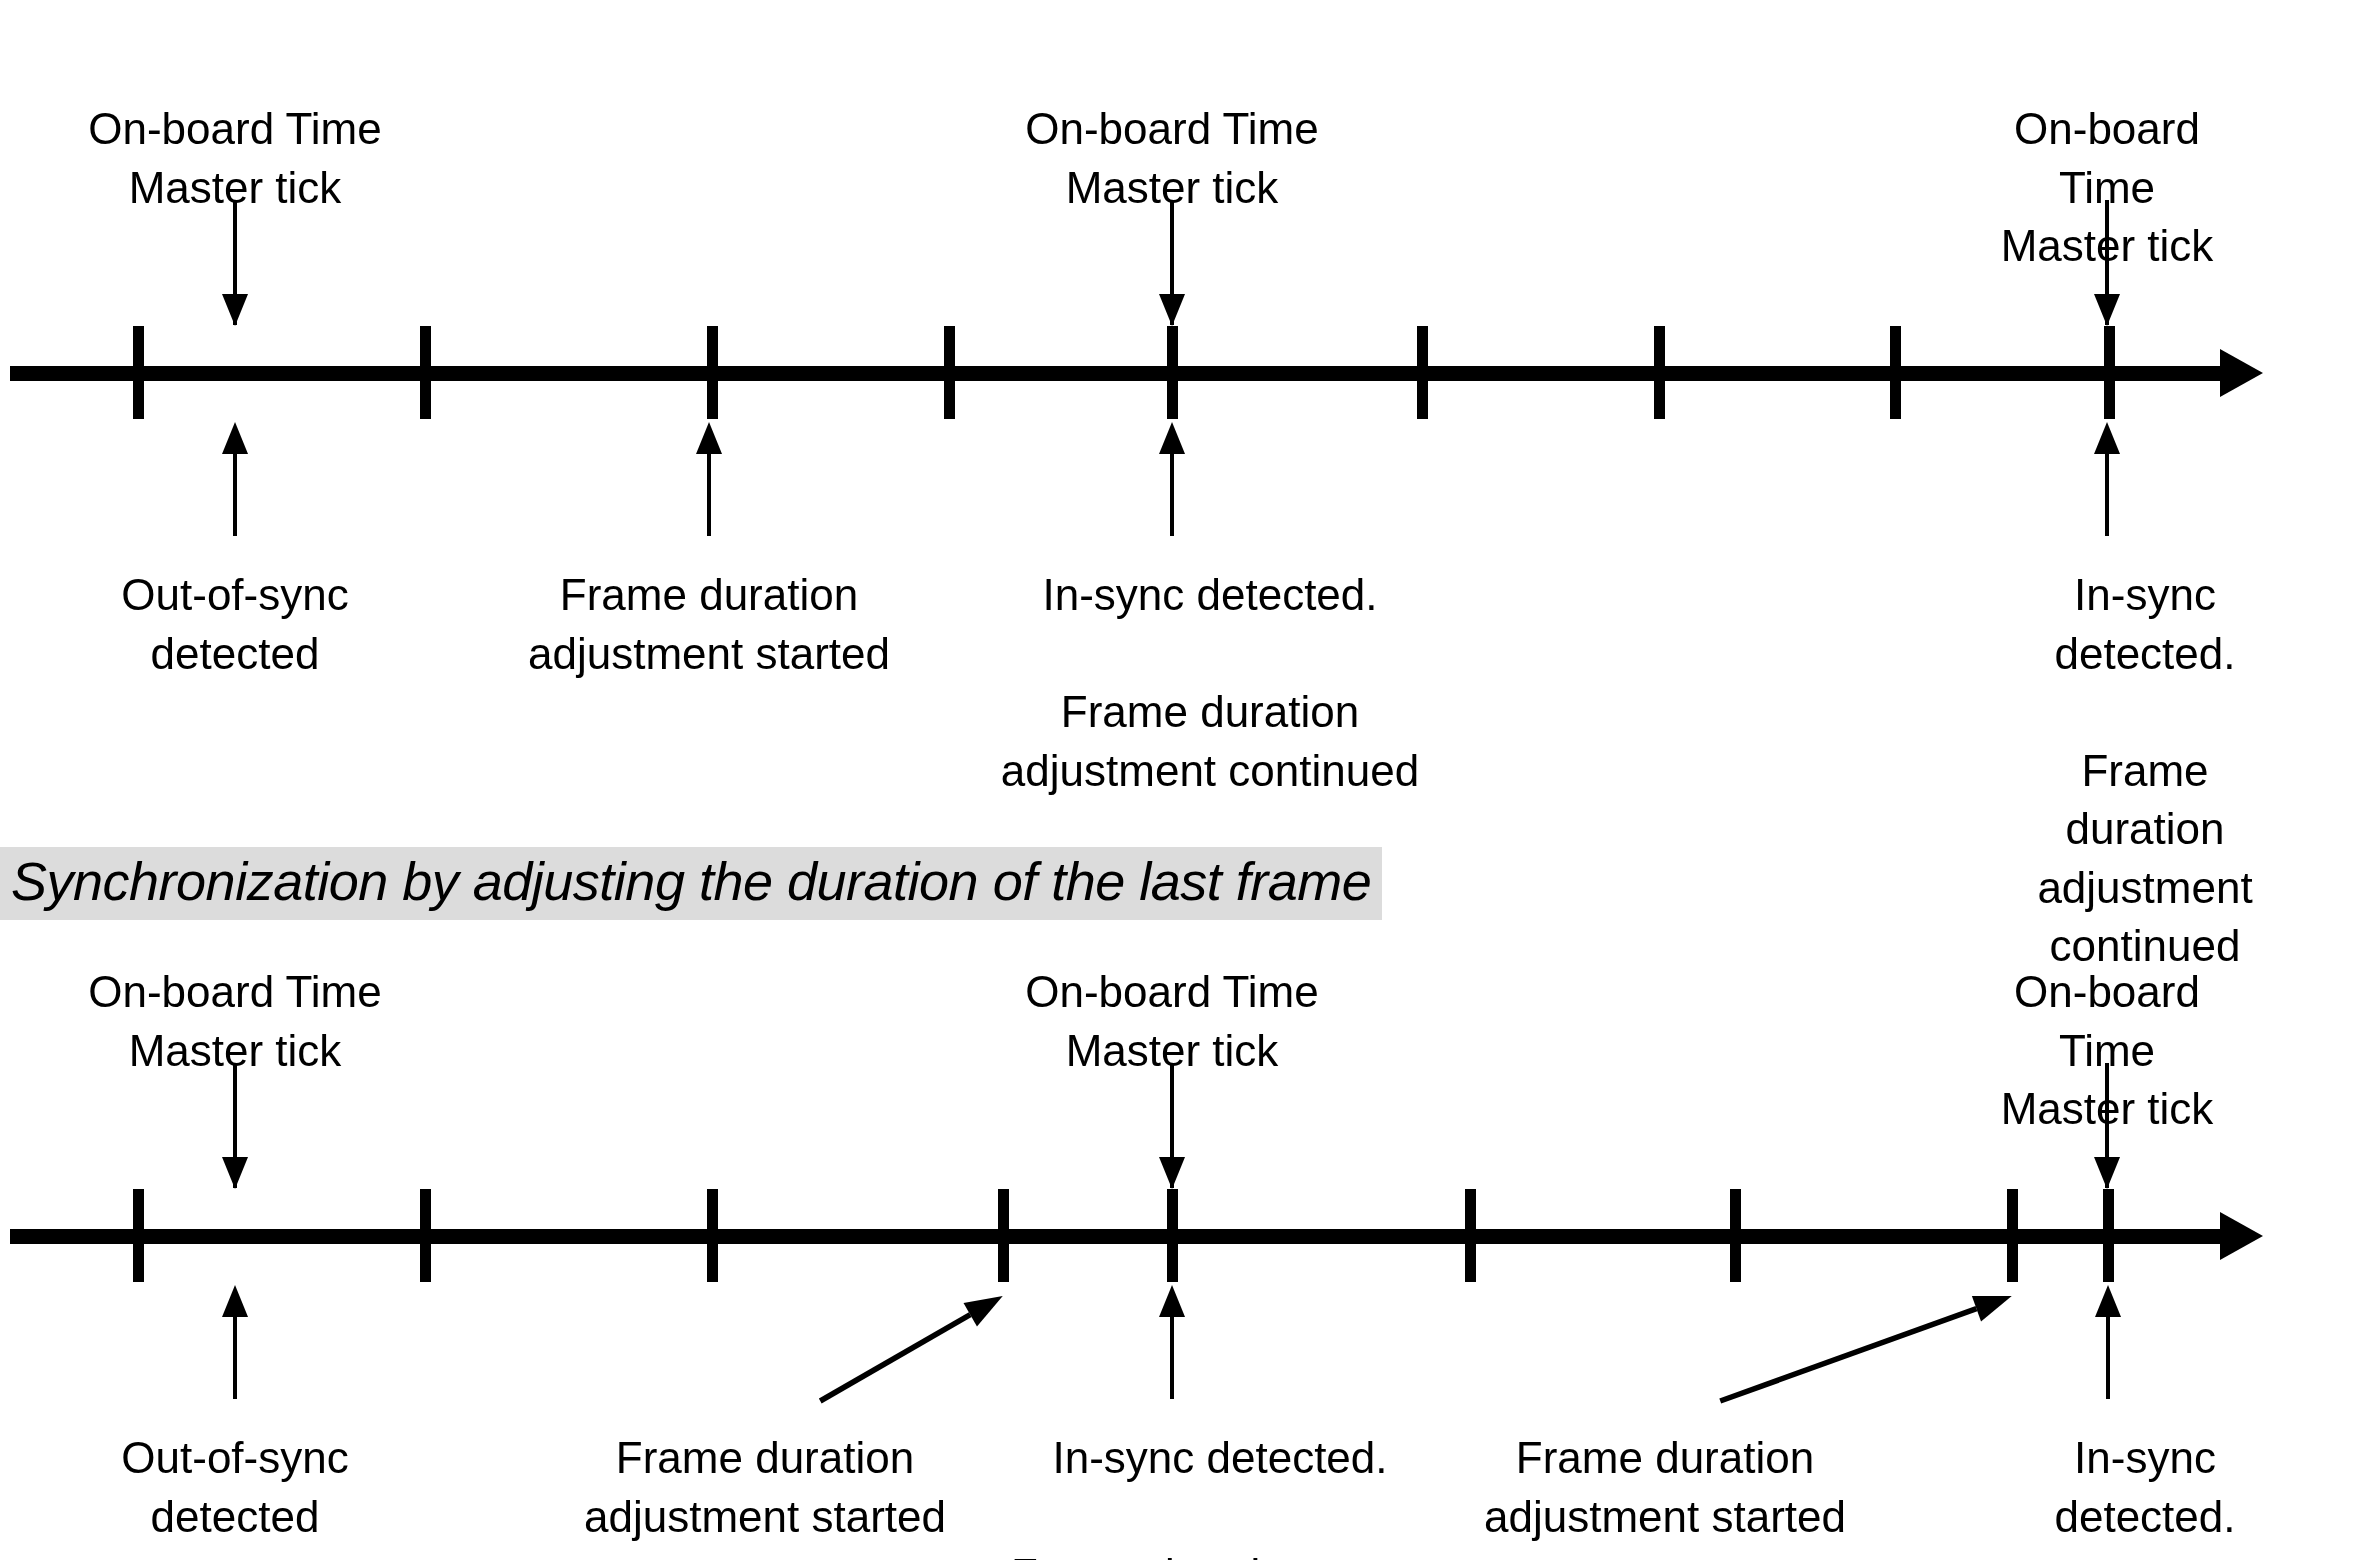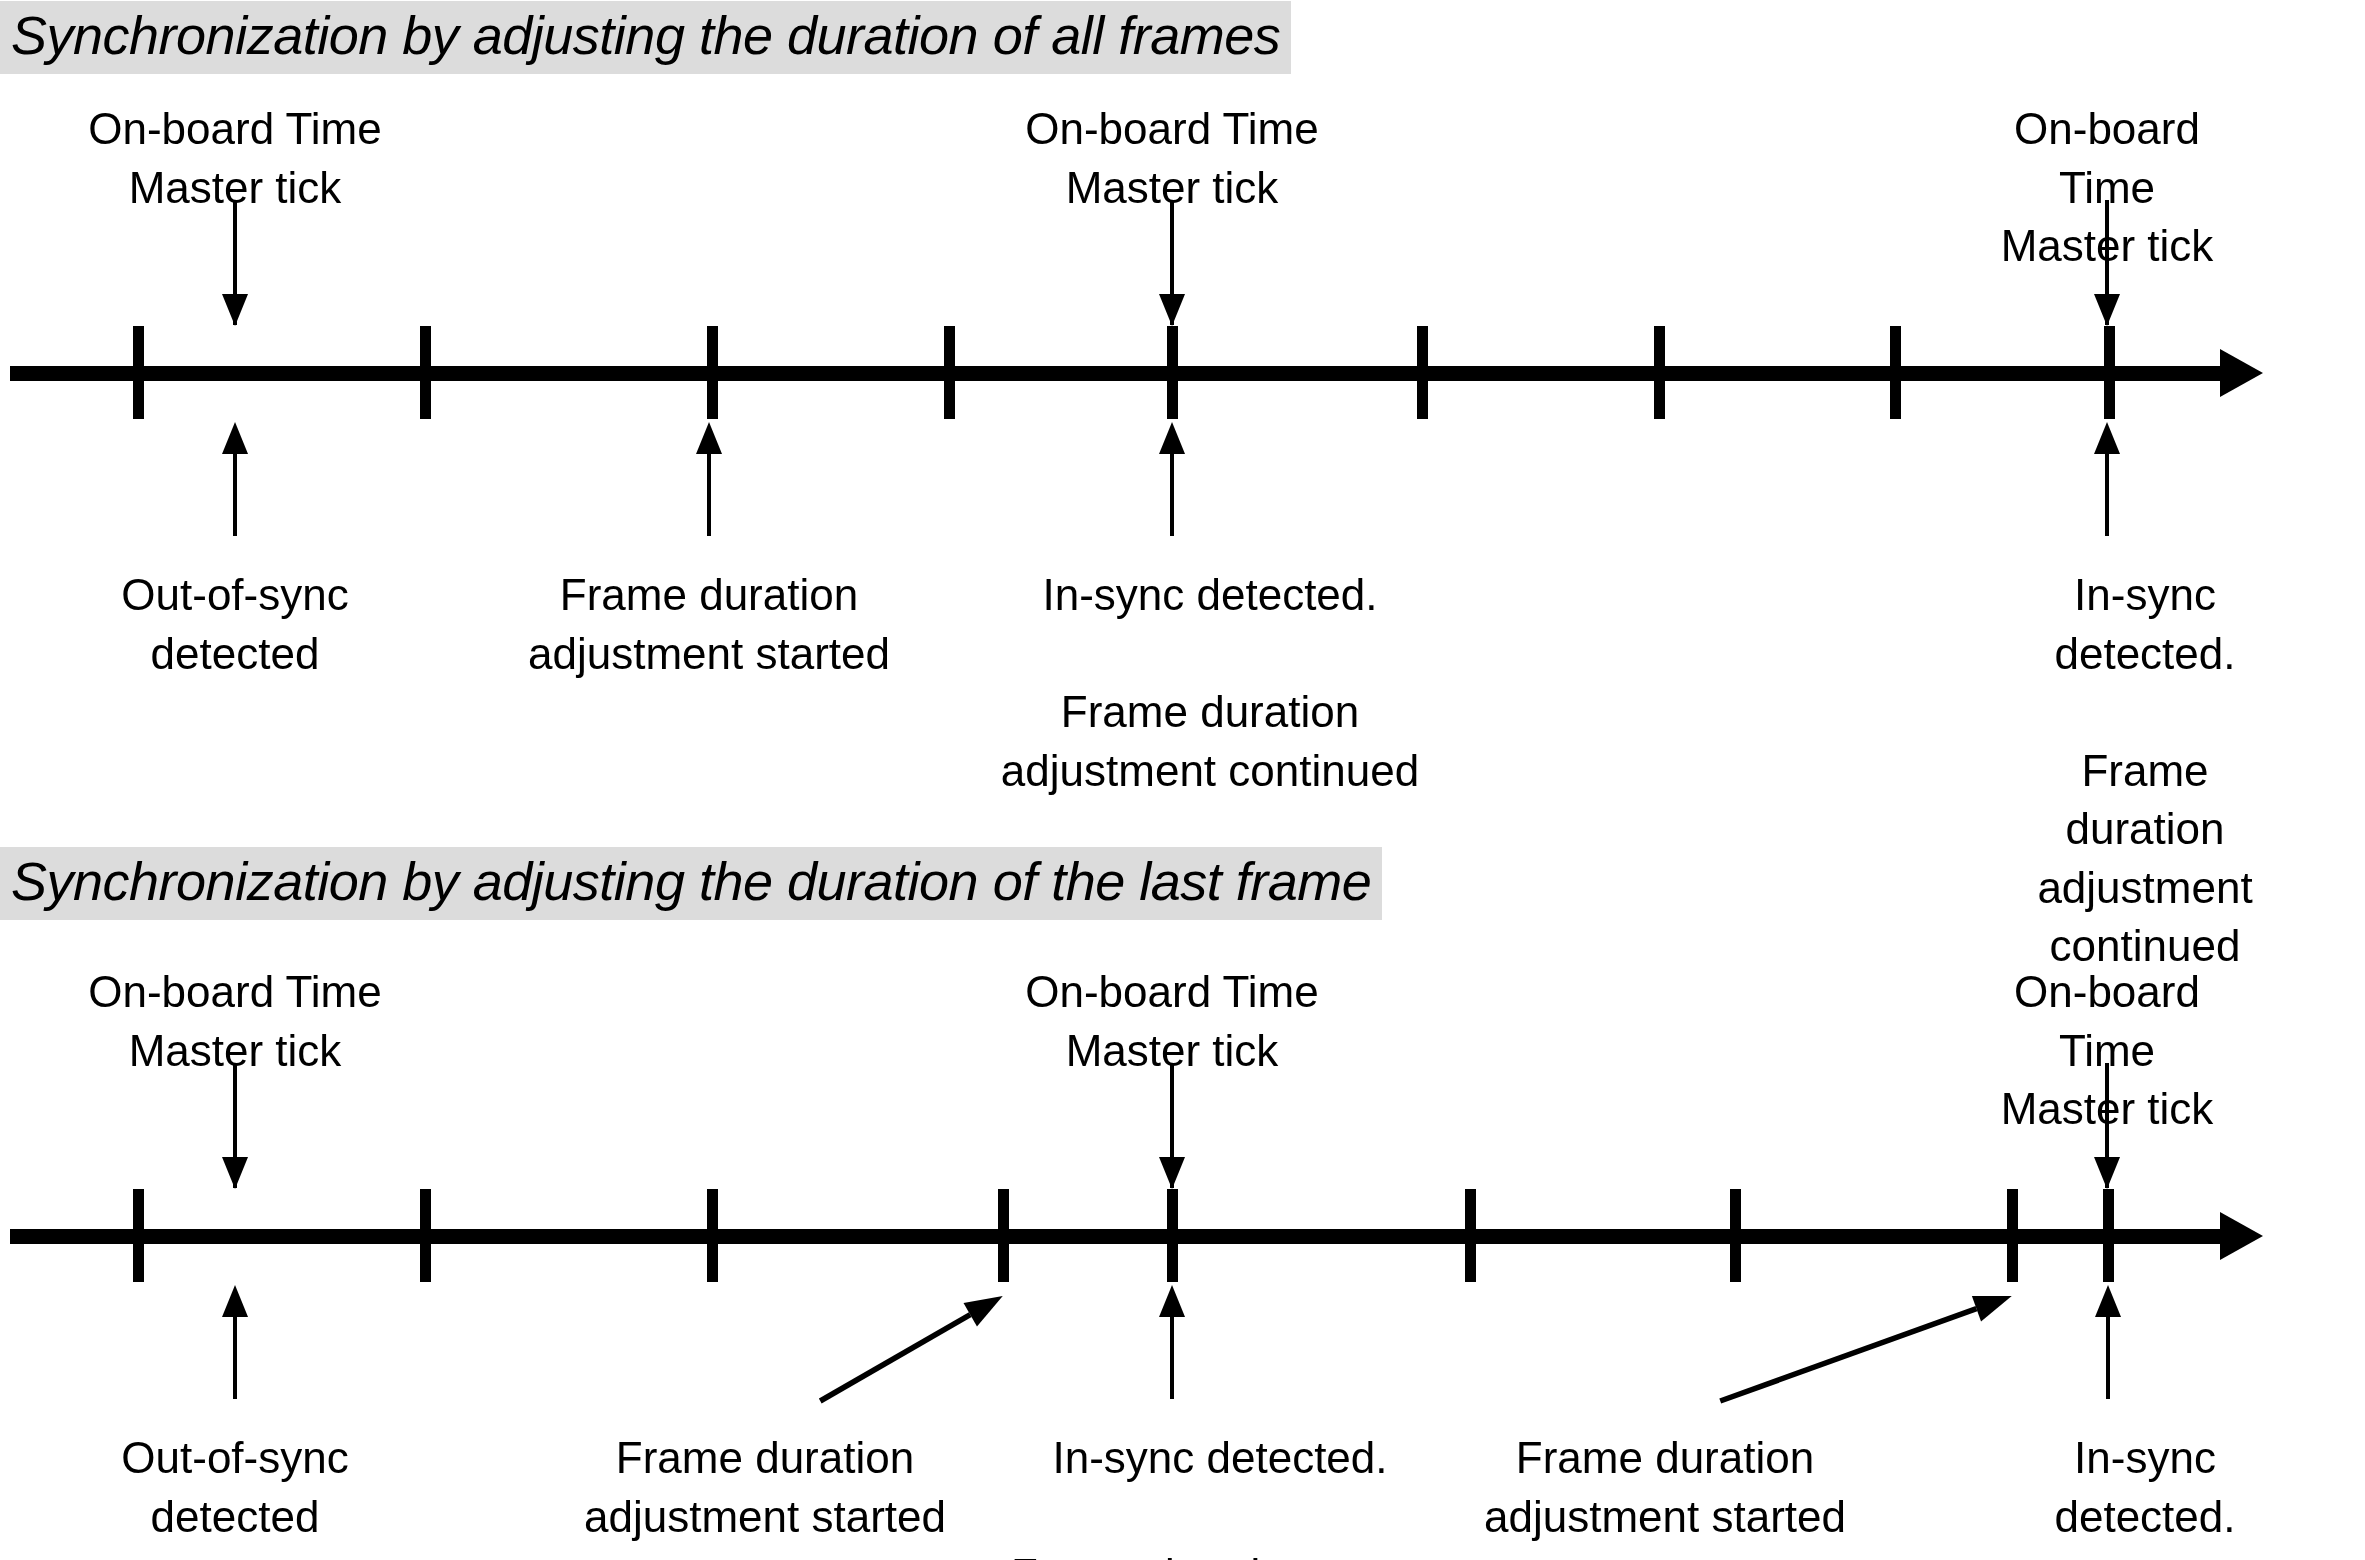--- a/index.html
+++ b/index.html
@@ -91,23 +91,20 @@
     border-right:13px solid transparent;
     border-bottom:32px solid #000;
     margin-left:-13px;
   }
   .diag{position:absolute;overflow:visible;pointer-events:none;}
 </style>
 </head>
 <body>
 
 <div class="section" id="section-1">
-  <div class="title-bar" style="top:1px;">
-    <span class="title-text">Synchronization by adjusting the duration of all frames</span>
-  </div>
   <div class="timeline-wrap" id="tl1" style="top:373px;">
       <div class="axis-line" style="left: 10px; width: 2210px;"></div>
       <div class="axis-head" style="left: 2220px;"></div>
       <div class="tick" style="left: 138px;"></div>
       <div class="tick" style="left: 425px;"></div>
       <div class="tick" style="left: 712px;"></div>
       <div class="tick" style="left: 949px;"></div>
       <div class="tick" style="left: 1172px;"></div>
       <div class="tick" style="left: 1422px;"></div>
       <div class="tick" style="left: 1659px;"></div>

